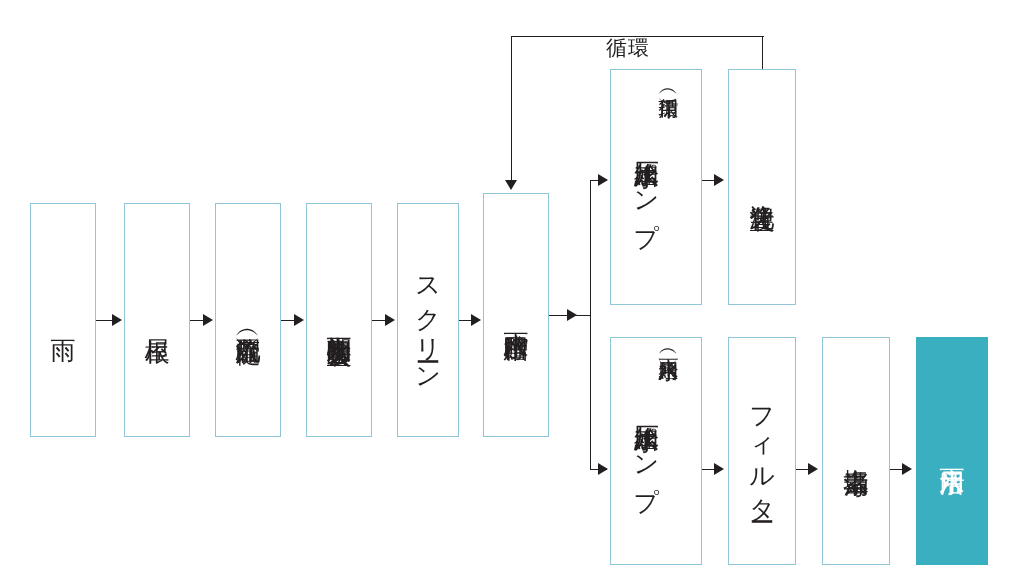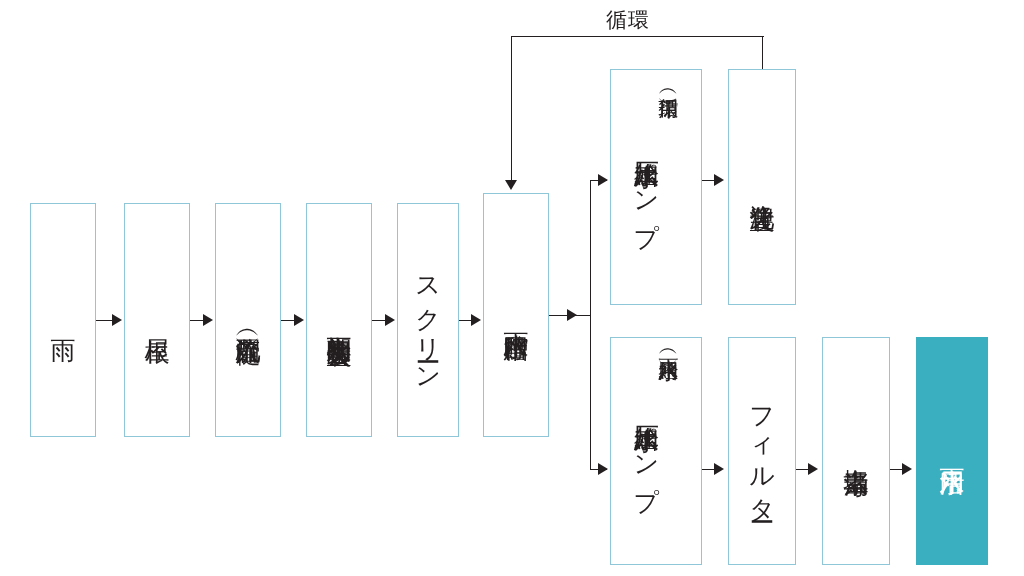--- a/index.html
+++ b/index.html
@@ -66,20 +66,21 @@
     border-left: 6px solid transparent;
     border-right: 6px solid transparent;
     border-top: 10px solid #231f20;
   }
   .loop-label {
     position: absolute;
     font-size: 21px;
     color: #231f20;
     letter-spacing: 1px;
     white-space: nowrap;
+    margin-top: 28px;
   }
 </style>
 </head>
 <body>
 
 <div id="canvas">
 
   <div class="node" style="left:30px; top:203px; width:66px; height:234px;">
     <span class="vtext">雨</span>
   </div>

